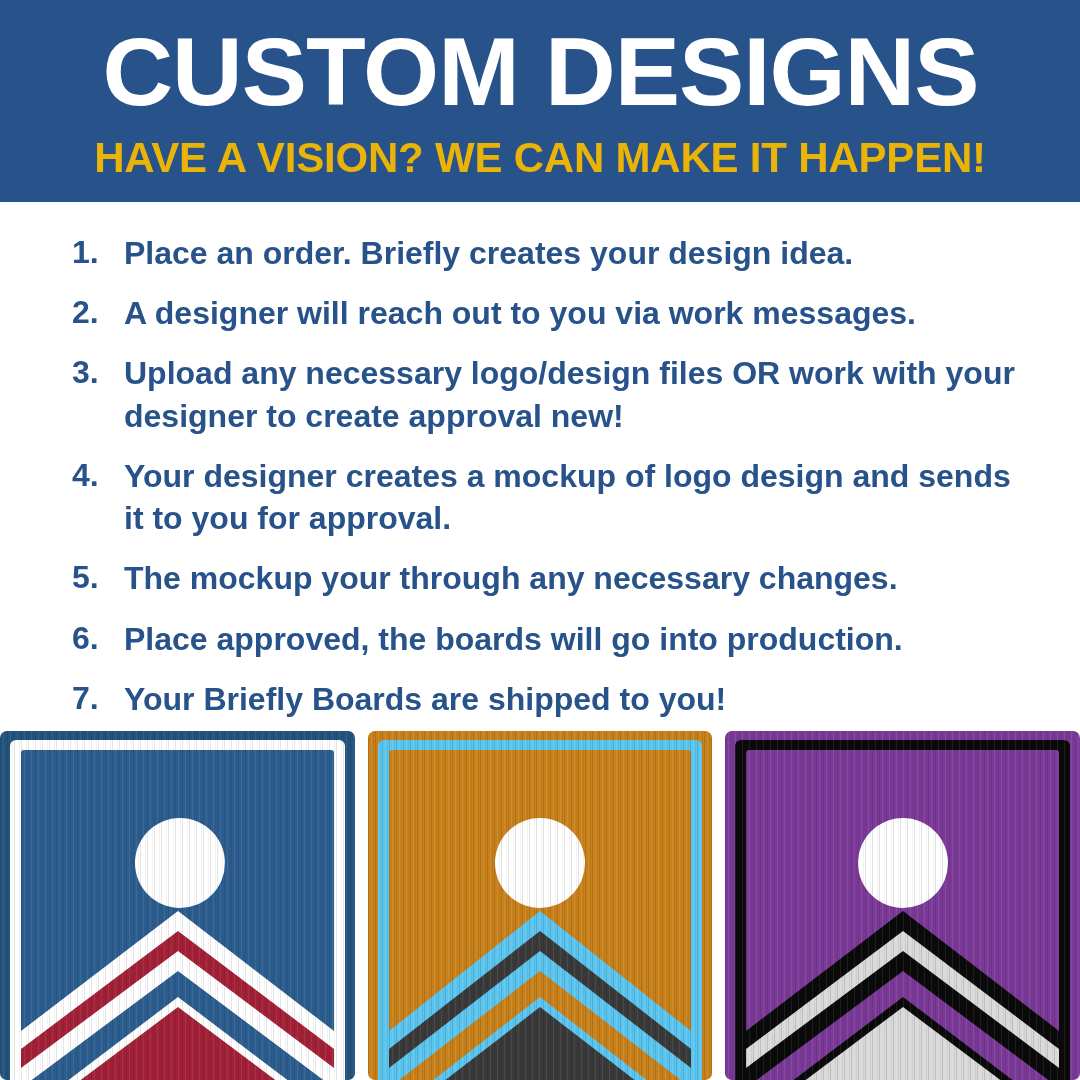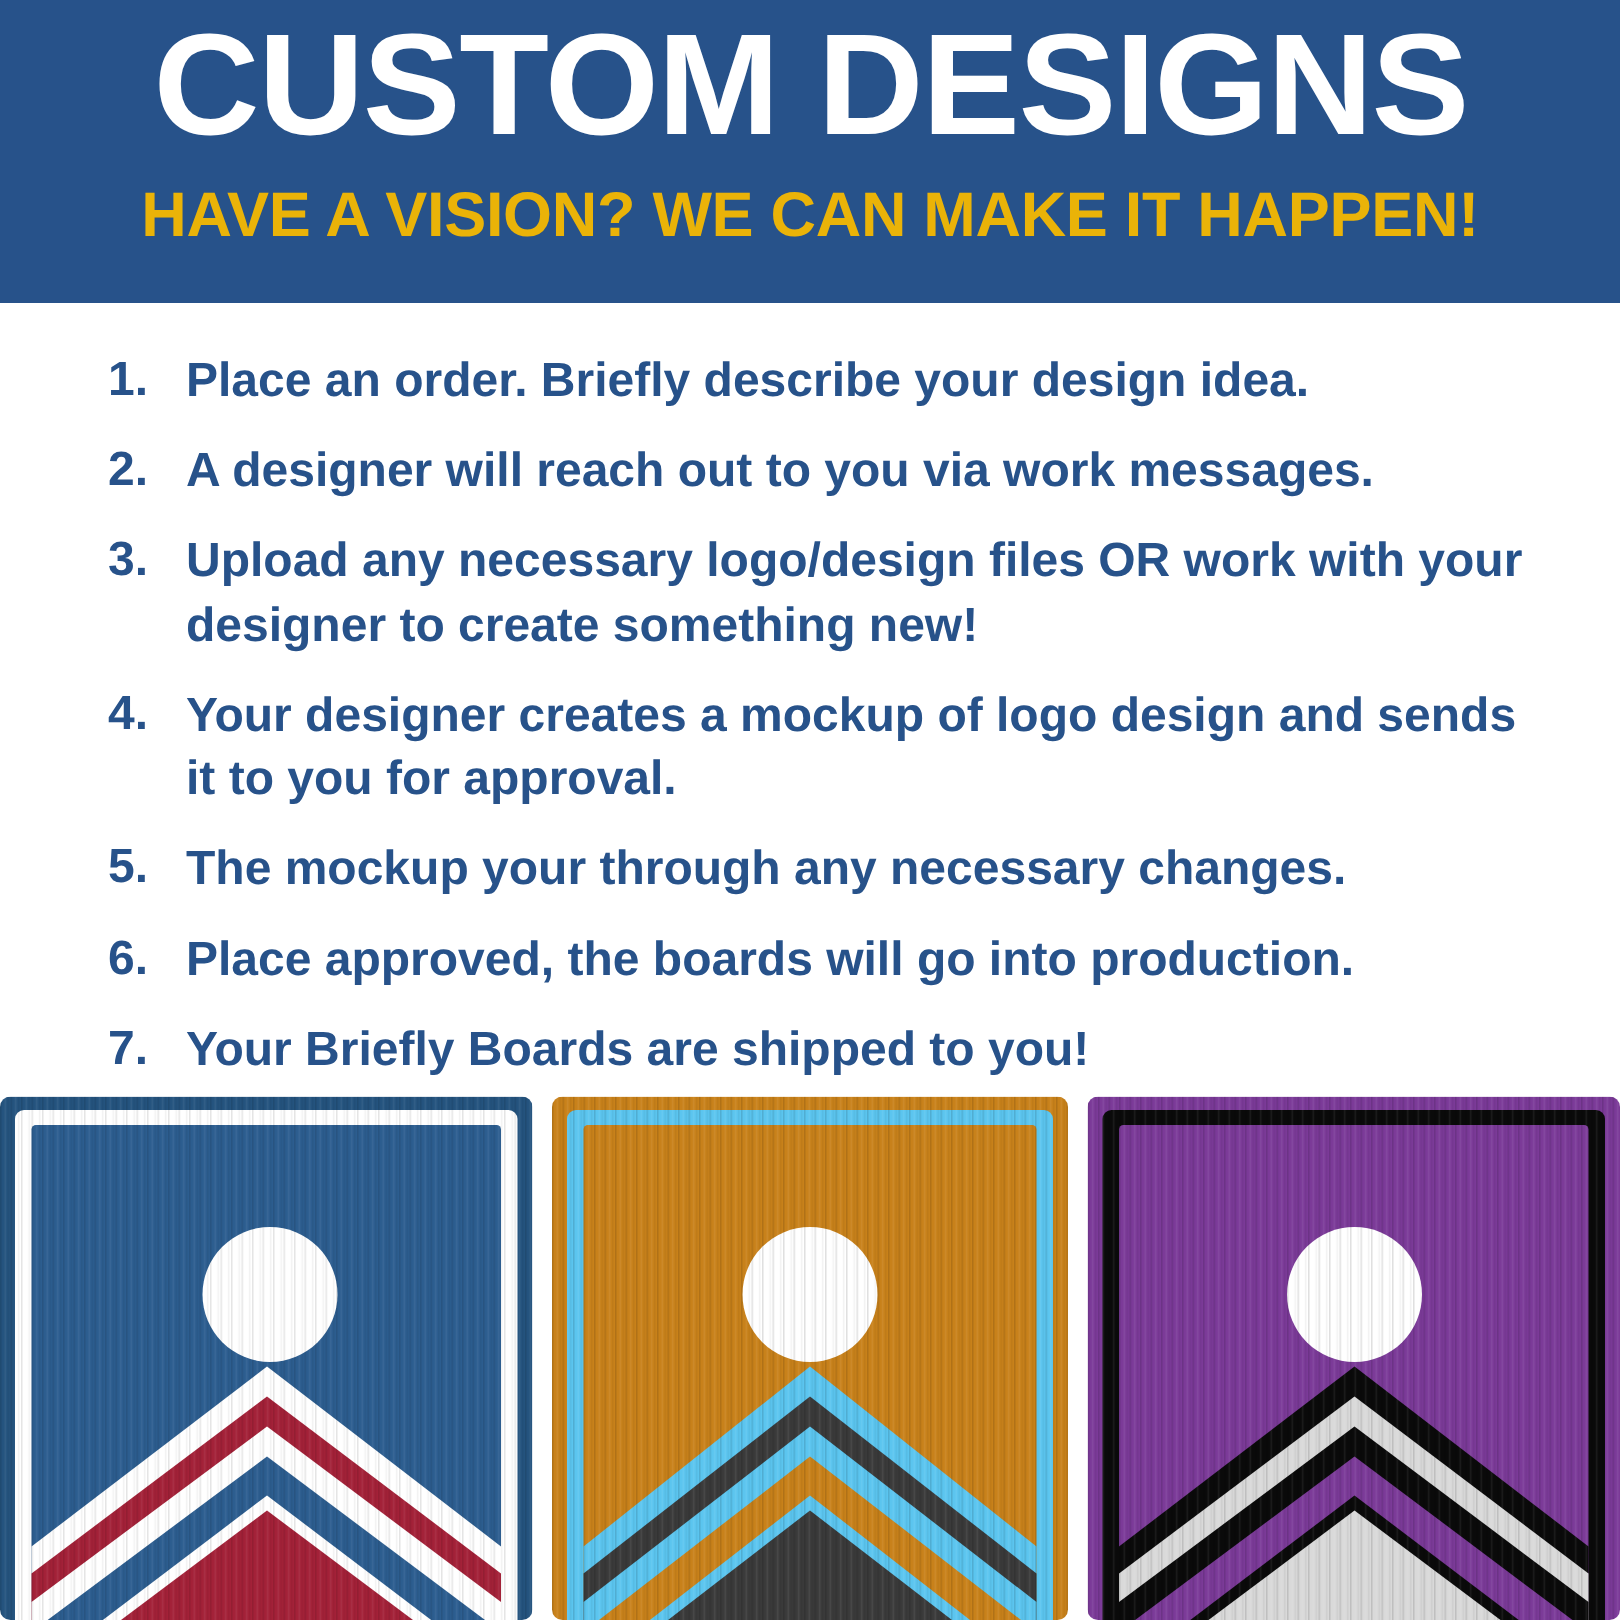--- a/index.html
+++ b/index.html
@@ -24,21 +24,21 @@
   .header {
     position: absolute;
     left: 0; top: 0;
     width: 1080px;
     height: 202px;
     background: #27528a;
     display: flex;
     flex-direction: column;
     align-items: center;
     justify-content: flex-start;
-    padding-top: 8px;
+    padding-top: 23px;
   }
 
   .header-title {
     color: #ffffff;
     font-family: "Liberation Sans", sans-serif;
     font-weight: bold;
     font-size: 96px;
     line-height: 1.02;
     letter-spacing: -1px;
     white-space: nowrap;
@@ -126,31 +126,31 @@
 
   <div class="header">
     <div class="header-title">CUSTOM DESIGNS</div>
     <div class="header-subtitle">HAVE A VISION? WE CAN MAKE IT HAPPEN!</div>
   </div>
 
   <div class="steps">
 
     <div class="step-row">
       <div class="step-num">1.</div>
-      <div class="step-text">Place an order. Briefly describe your design idea.</div>
+      <div class="step-text">Place an order. Briefly creates your design idea.</div>
     </div>
 
     <div class="step-row">
       <div class="step-num">2.</div>
       <div class="step-text">A designer will reach out to you via work messages.</div>
     </div>
 
     <div class="step-row">
       <div class="step-num">3.</div>
-      <div class="step-text">Upload any necessary logo/design files OR work with your designer to create something new!</div>
+      <div class="step-text">Upload any necessary logo/design files OR work with your designer to create approval new!</div>
     </div>
 
     <div class="step-row">
       <div class="step-num">4.</div>
       <div class="step-text">Your designer creates a mockup of logo design and sends it to you for approval.</div>
     </div>
 
     <div class="step-row">
       <div class="step-num">5.</div>
       <div class="step-text">The mockup your through any necessary changes.</div>

